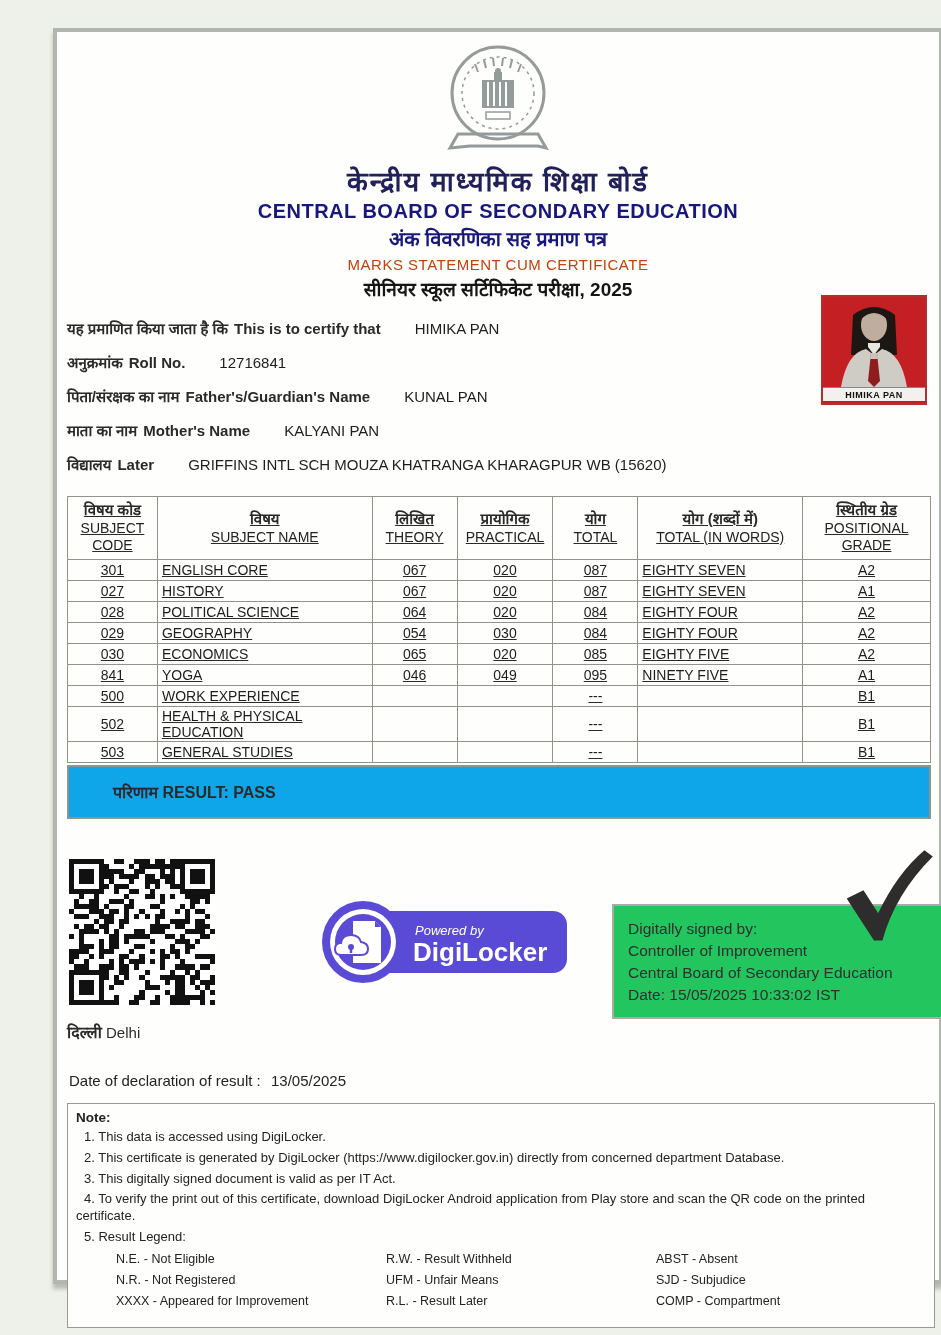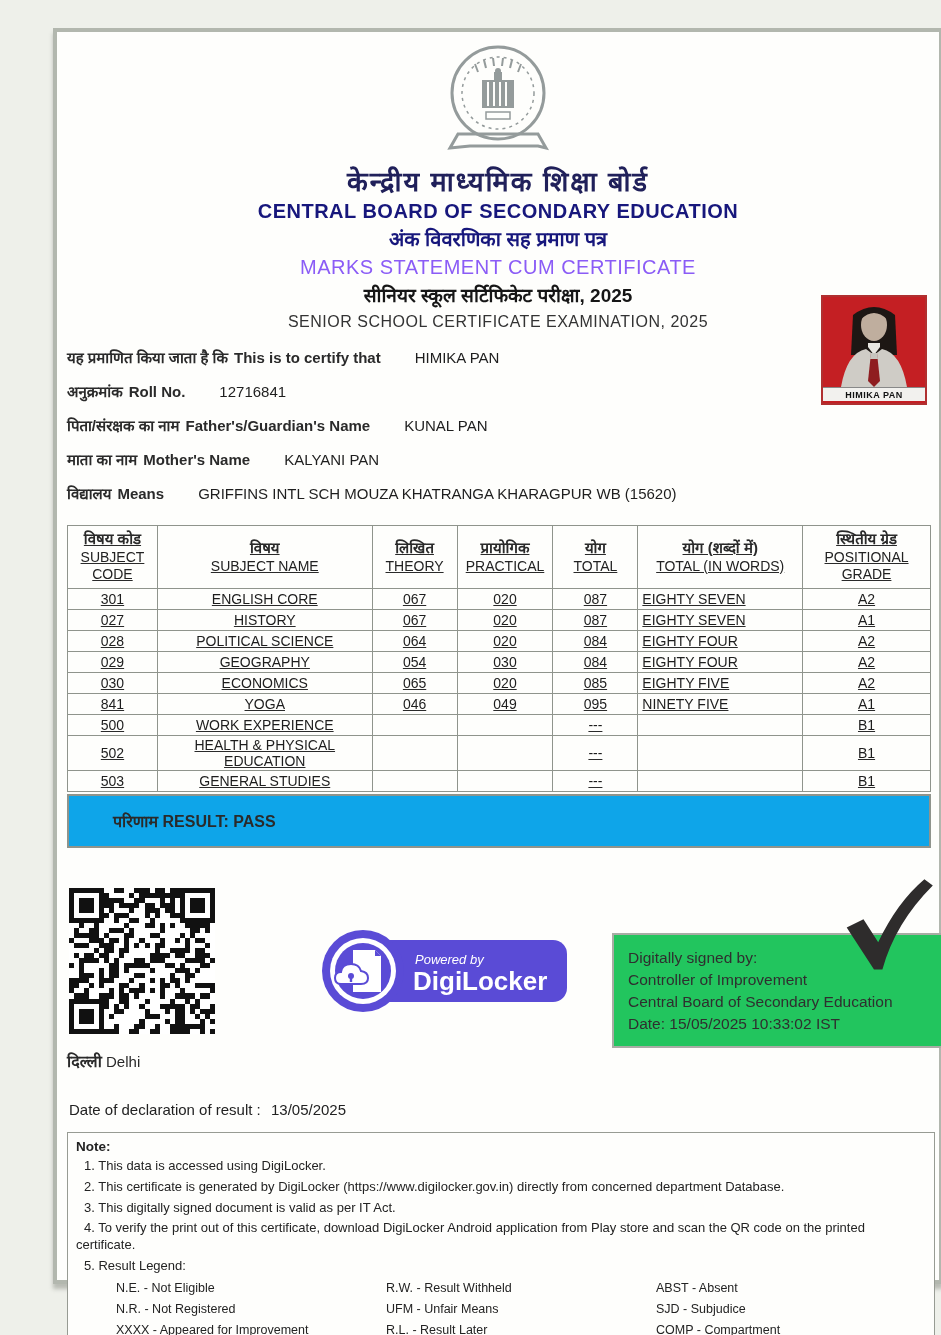--- a/index.html
+++ b/index.html
@@ -18,21 +18,21 @@
     box-shadow:0 5px 4px rgba(120,125,115,.45);
     padding:6px 10px 0 10px;
     margin-left:25px;
   }
   
   .hdr { text-align:center; }
   .logo-wrap { display:flex; justify-content:center; padding-top:4px; }
   .org-hi   { font-size:27px; font-weight:bold; color:#20205a; letter-spacing:2px; margin-top:2px; }
   .org-en   { font-size:20px; font-weight:bold; color:#17177c; letter-spacing:.5px; margin-top:1px; }
   .title-hi { font-size:20px; font-weight:bold; color:#17177c; margin-top:2px; }
-  .title-en { font-size:20px; color:#8b5cf6; margin-top:4px; letter-spacing:.5px; }
+  .title-en { font-size:15px; color:#c2410c; margin-top:4px; letter-spacing:.5px; }
   .exam-hi  { font-size:19px; font-weight:bold; color:#161616; margin-top:3px; }
   .exam-en  { font-size:16px; color:#333; margin-top:5px; letter-spacing:.5px; }
   
   .info { margin-top:16px; font-size:15px; }
   .info-row { display:flex; align-items:baseline; margin-bottom:14px; white-space:nowrap; }
   .lbl-hi { font-weight:bold; }
   .lbl-en { font-weight:bold; margin-left:6px; }
   .val { margin-left:34px; font-weight:normal; color:#1e1e1e; }
   
   .photo {
@@ -50,21 +50,21 @@
   
   table.marks {
     width:864px; margin:22px auto 0;
     border-collapse:collapse; font-size:14px;text-decoration:underline;
   }
   table.marks th, table.marks td { border:1px solid #8f948c; padding:1px 4px; }
   table.marks th { font-weight:normal; text-align:center; padding:4px 2px; line-height:1.25; }
   table.marks th .h-hi { font-weight:bold; font-size:15px; }
   table.marks th .h-en { font-size:14px; color:#222; }
   table.marks td { height:21px; text-align:center; color:#1d1d1d; }
-  table.marks td.c-name { text-align:center; }
+  table.marks td.c-name { text-align:left; }
   table.marks td.c-words { text-align:left; }
   
   .result-box {
     width:864px; margin:2px auto 0; border:2px solid #8f948c;
     background:#0ea5e9; height:54px; display:flex; align-items:center;
   }
   .result-box .res { margin-left:44px; font-size:16px; font-weight:bold; }
   
   .bottom { position:relative; height:205px; margin-top:40px; }
   .qr { position:absolute; left:2px; top:0; width:146px; height:146px;
@@ -133,21 +133,20 @@
 
           <path d="M16 92 L8 106 L28 104 L96 104 L104 106 L96 92 Z" fill="none" stroke="#949b9b" stroke-width="3"></path>
         </svg>
       </span>
     </div>
     <div class="org-hi">केन्द्रीय माध्यमिक शिक्षा बोर्ड</div>
     <div class="org-en">CENTRAL BOARD OF SECONDARY EDUCATION</div>
     <div class="title-hi">अंक विवरणिका सह प्रमाण पत्र</div>
     <div class="title-en">MARKS STATEMENT CUM CERTIFICATE</div>
     <div class="exam-hi">सीनियर स्कूल सर्टिफिकेट परीक्षा, 2025</div>
-    <div class="exam-en">SENIOR SCHOOL CERTIFICATE EXAMINATION, 2025</div>
   </div>
 
   <div class="photo">
     <svg width="102" height="90" viewBox="0 0 102 90">
       <rect x="0" y="0" width="102" height="90" fill="#c41f23"></rect>
       <path d="M30 18 Q51 2 72 18 L74 58 L28 58 Z" fill="#1d1714"></path>
       <ellipse cx="51" cy="28" rx="13" ry="16" fill="#bfae9e"></ellipse>
       <path d="M38 22 Q51 10 64 22 L64 16 Q51 6 38 16 Z" fill="#1d1714"></path>
       <path d="M18 90 Q24 56 43 52 L51 58 L59 52 Q78 56 84 90 Z" fill="#cfccc6"></path>
       <path d="M45 50 L51 58 L57 50 L57 46 L45 46 Z" fill="#e8e6e1"></path>
@@ -173,21 +172,21 @@
       <span class="lbl-en">Father's/Guardian's Name</span>
       <span class="val">KUNAL PAN</span>
     </div>
     <div class="info-row">
       <span class="lbl-hi">माता का नाम</span>
       <span class="lbl-en">Mother's Name</span>
       <span class="val">KALYANI PAN</span>
     </div>
     <div class="info-row">
       <span class="lbl-hi">विद्यालय</span>
-      <span class="lbl-en">Means</span>
+      <span class="lbl-en">Later</span>
       <span class="val">GRIFFINS INTL SCH MOUZA KHATRANGA KHARAGPUR WB (15620)</span>
     </div>
   </div>
 
   <table class="marks">
     <colgroup>
       <col style="width:90px">
         <col style="width:215px">
         <col style="width:85px">
       <col style="width:96px">

